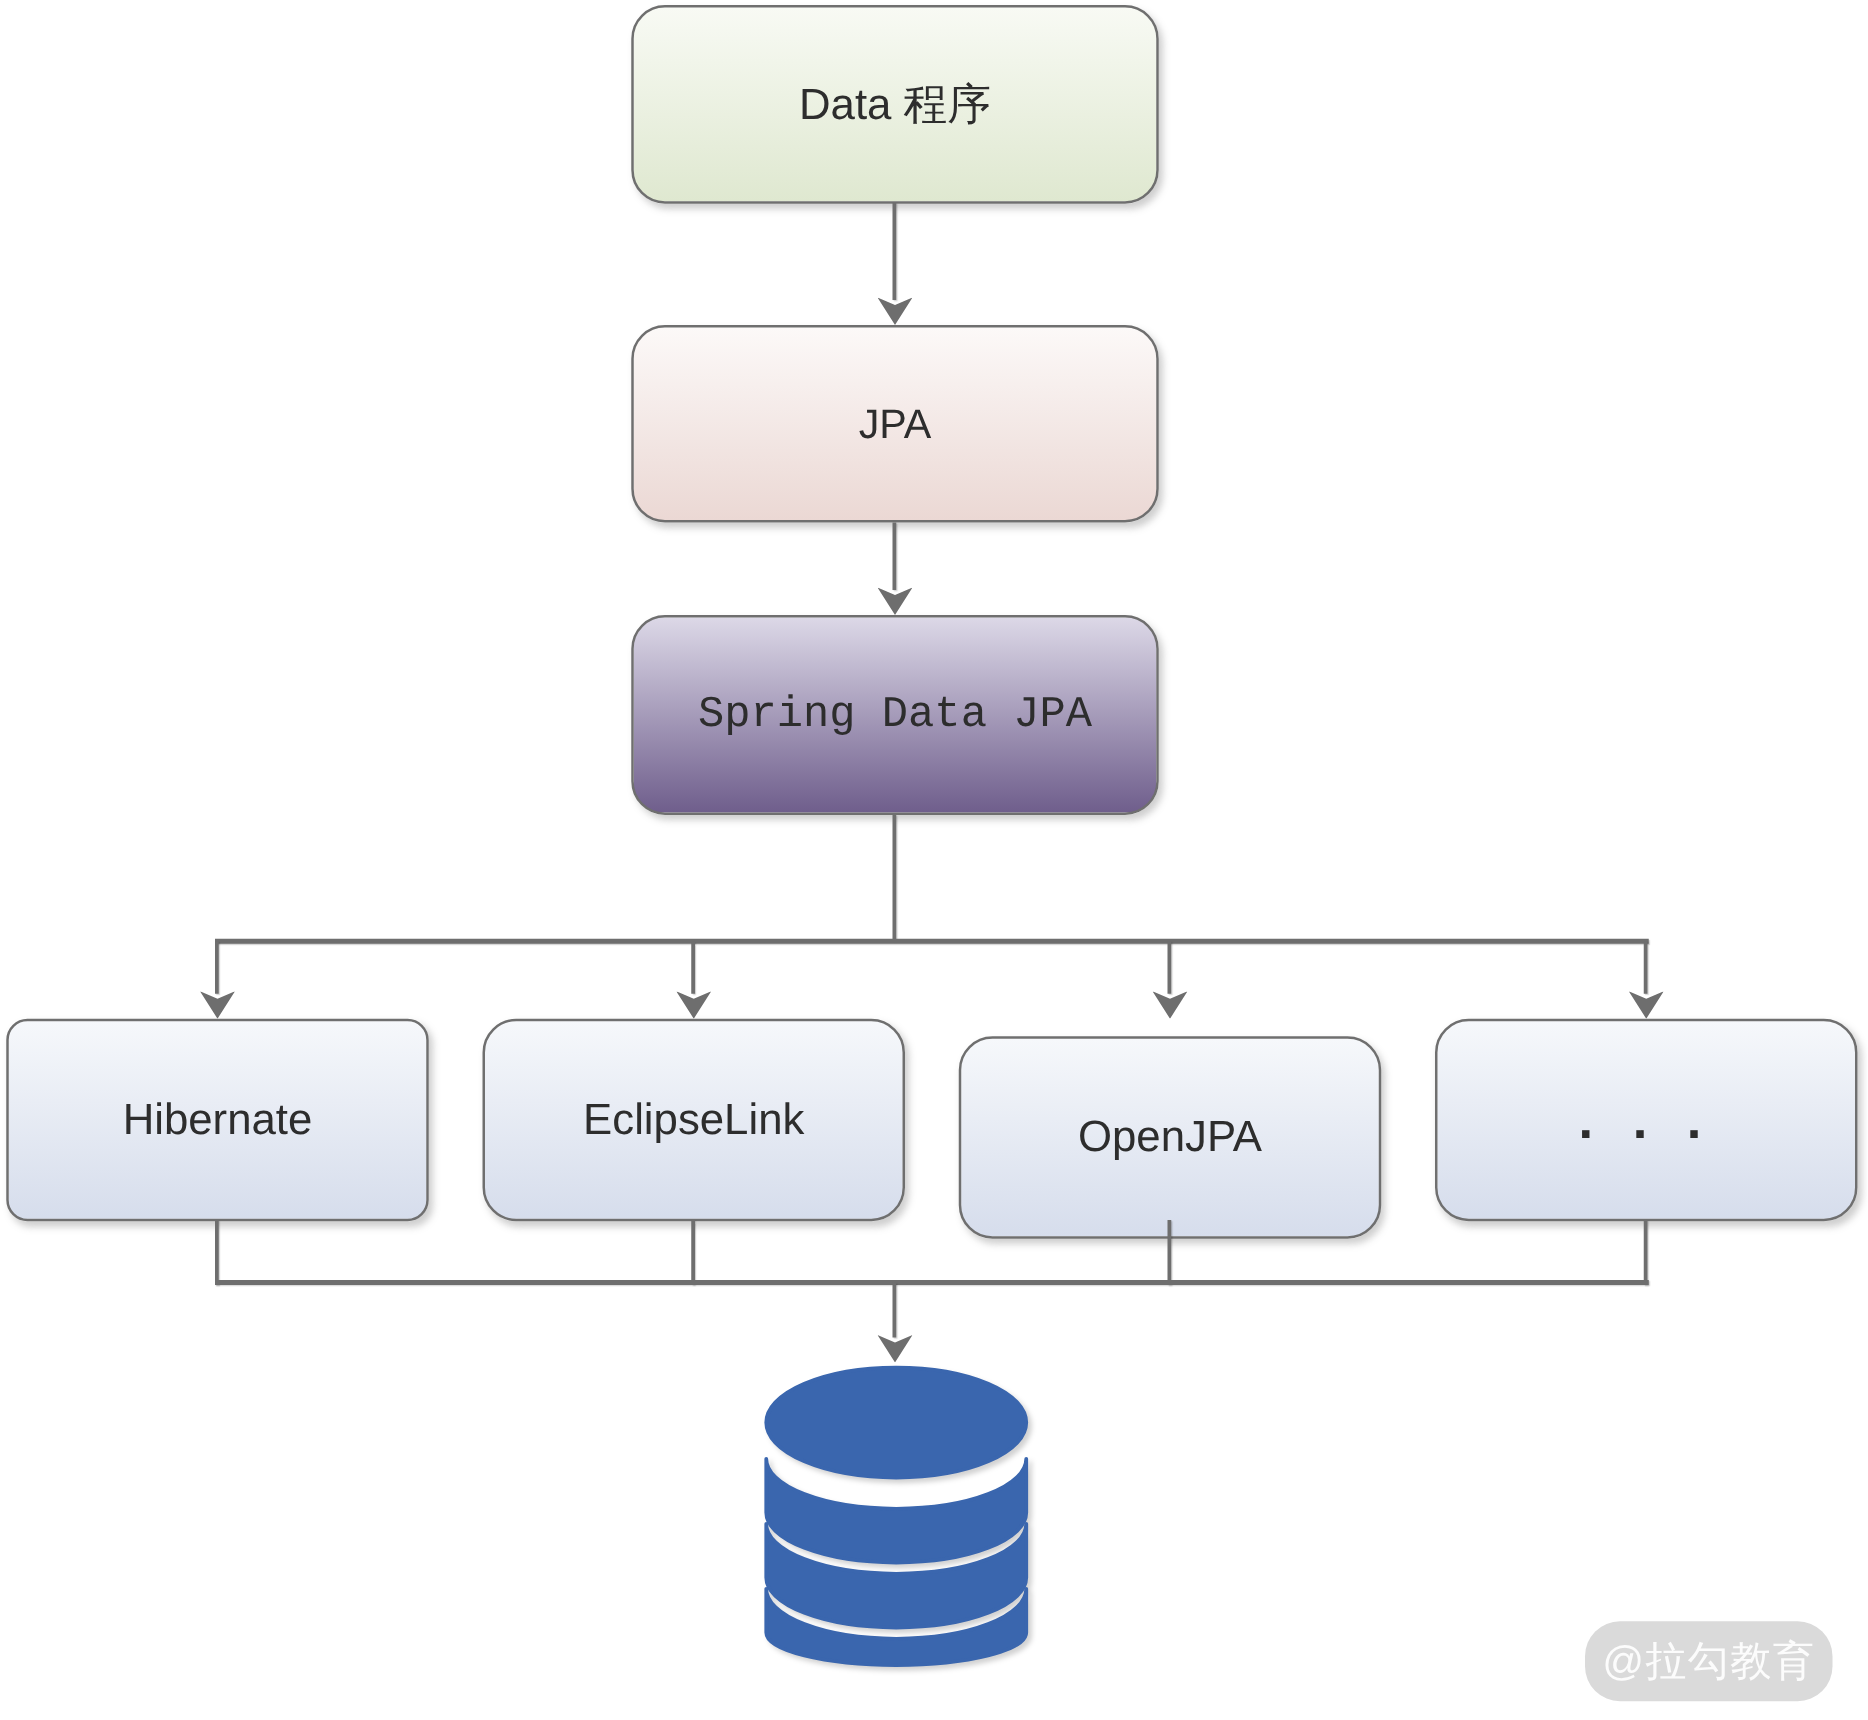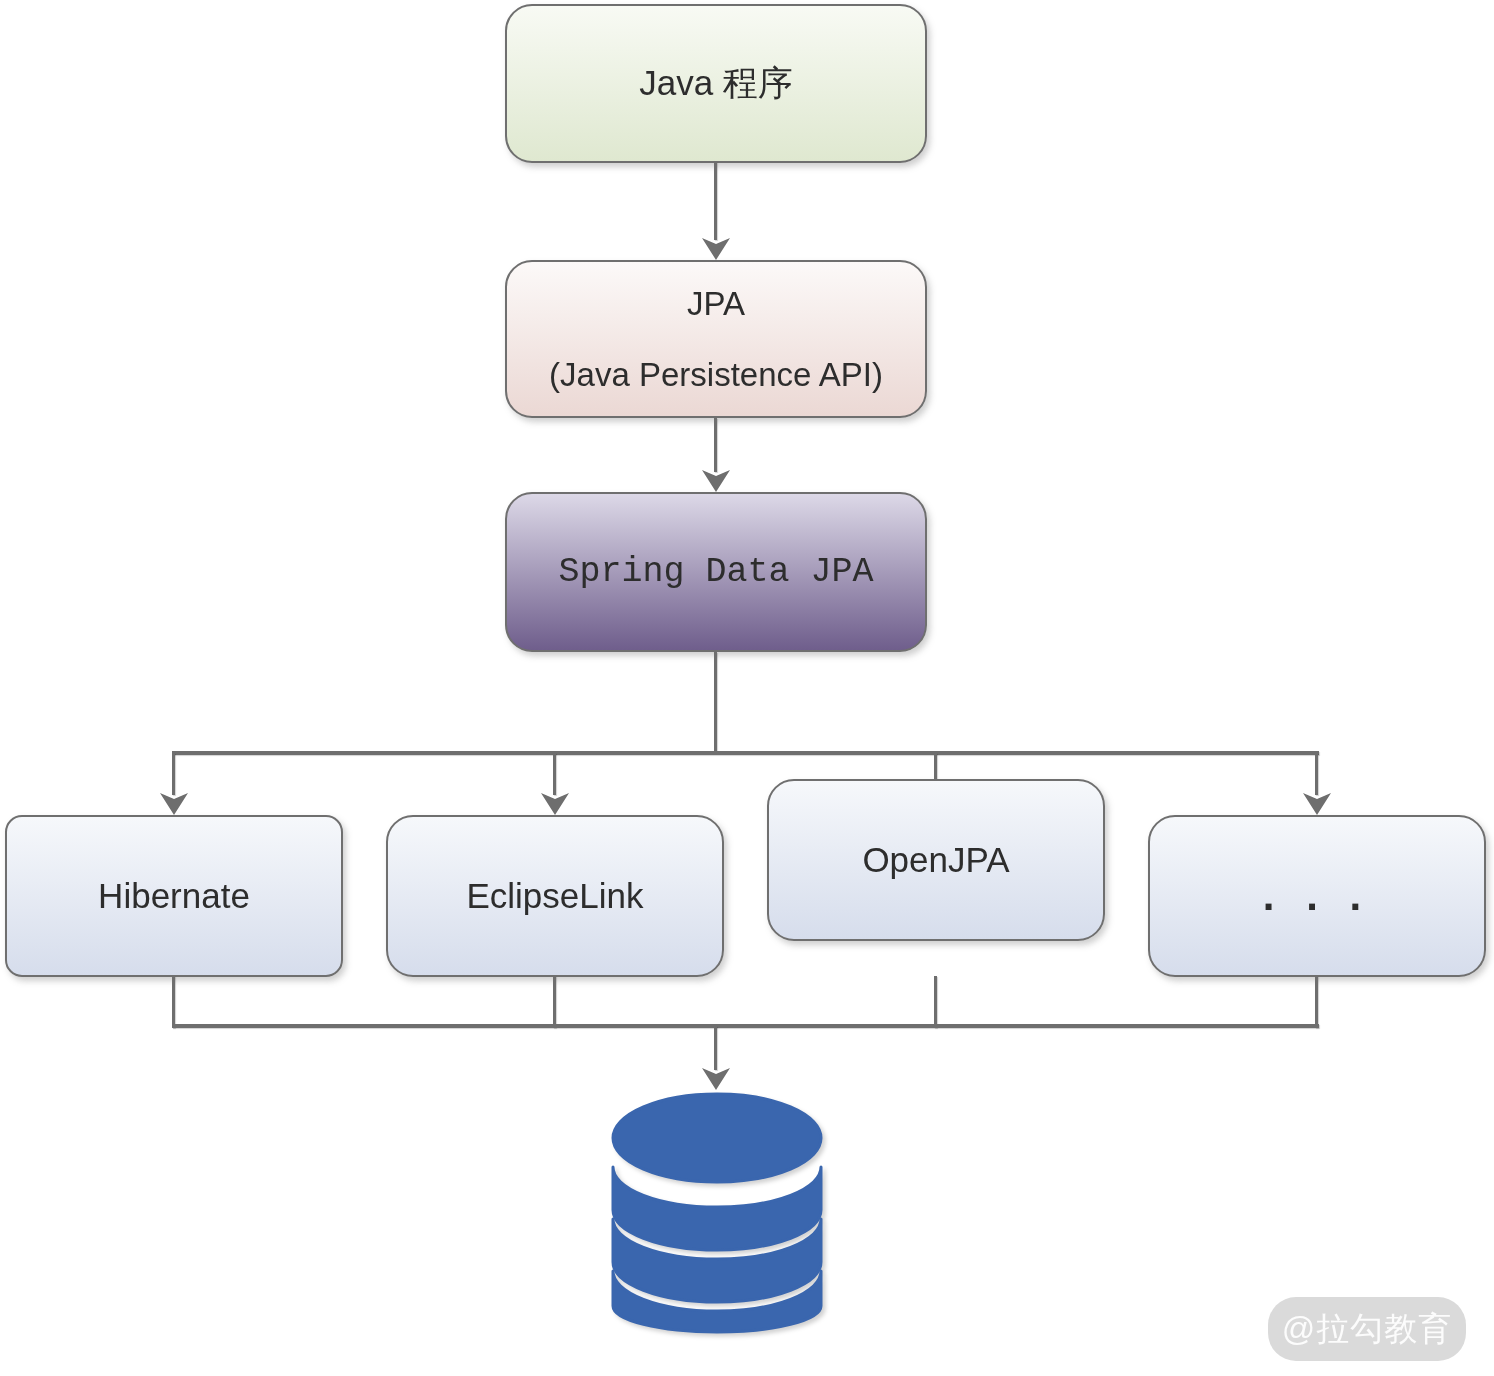--- a/index.html
+++ b/index.html
@@ -39,29 +39,28 @@
     display:flex;align-items:center;justify-content:center;
     color:#fcfcfc;font-size:33px;letter-spacing:1px;
   }
 </style>
 </head>
 <body>
 
 <div id="canvas">
 
   <div class="node fill-green" style="left:505px;top:4px;width:422px;height:159px;">
-    <span>Java 程序</span>
+    <span>Data 程序</span>
   </div>
 
   <div class="vline" style="left:714px;top:162px;height:78px;"></div>
   <div class="ah" style="left:702px;top:238px;"></div>
 
   <div class="node fill-pink" style="left:505px;top:260px;width:422px;height:158px;font-size:33px;">
     <span>JPA</span>
-    <span class="line2">(Java Persistence API)</span>
   </div>
 
   <div class="vline" style="left:714px;top:418px;height:54px;"></div>
   <div class="ah" style="left:702px;top:470px;"></div>
 
   <div class="node fill-purple" style="left:505px;top:492px;width:422px;height:160px;">
     <span>Spring Data JPA</span>
   </div>
 
   <div class="vline" style="left:714px;top:652px;height:101px;"></div>
@@ -78,21 +77,21 @@
 
   <div class="vline" style="left:1315px;top:753px;height:42px;"></div>
   <div class="ah" style="left:1303px;top:793px;"></div>
 
   <div class="node fill-blue" style="left:5px;top:815px;width:338px;height:162px;border-radius:17px;">
     <span>Hibernate</span>
   </div>
   <div class="node fill-blue" style="left:386px;top:815px;width:338px;height:162px;align-items:center;">
     <span>EclipseLink</span>
   </div>
-  <div class="node fill-blue" style="left:767px;top:779px;width:338px;height:162px;">
+  <div class="node fill-blue" style="left:767px;top:829px;width:338px;height:162px;">
     <span>OpenJPA</span>
   </div>
   <div class="node fill-blue" style="left:1148px;top:815px;width:338px;height:162px;">
     <span class="dots-label">. . .</span>
   </div>
 
   <div class="vline" style="left:172px;top:976px;height:52px;"></div>
   <div class="vline" style="left:553px;top:976px;height:52px;"></div>
   <div class="vline" style="left:934px;top:976px;height:52px;"></div>
   <div class="vline" style="left:1315px;top:976px;height:52px;"></div>

